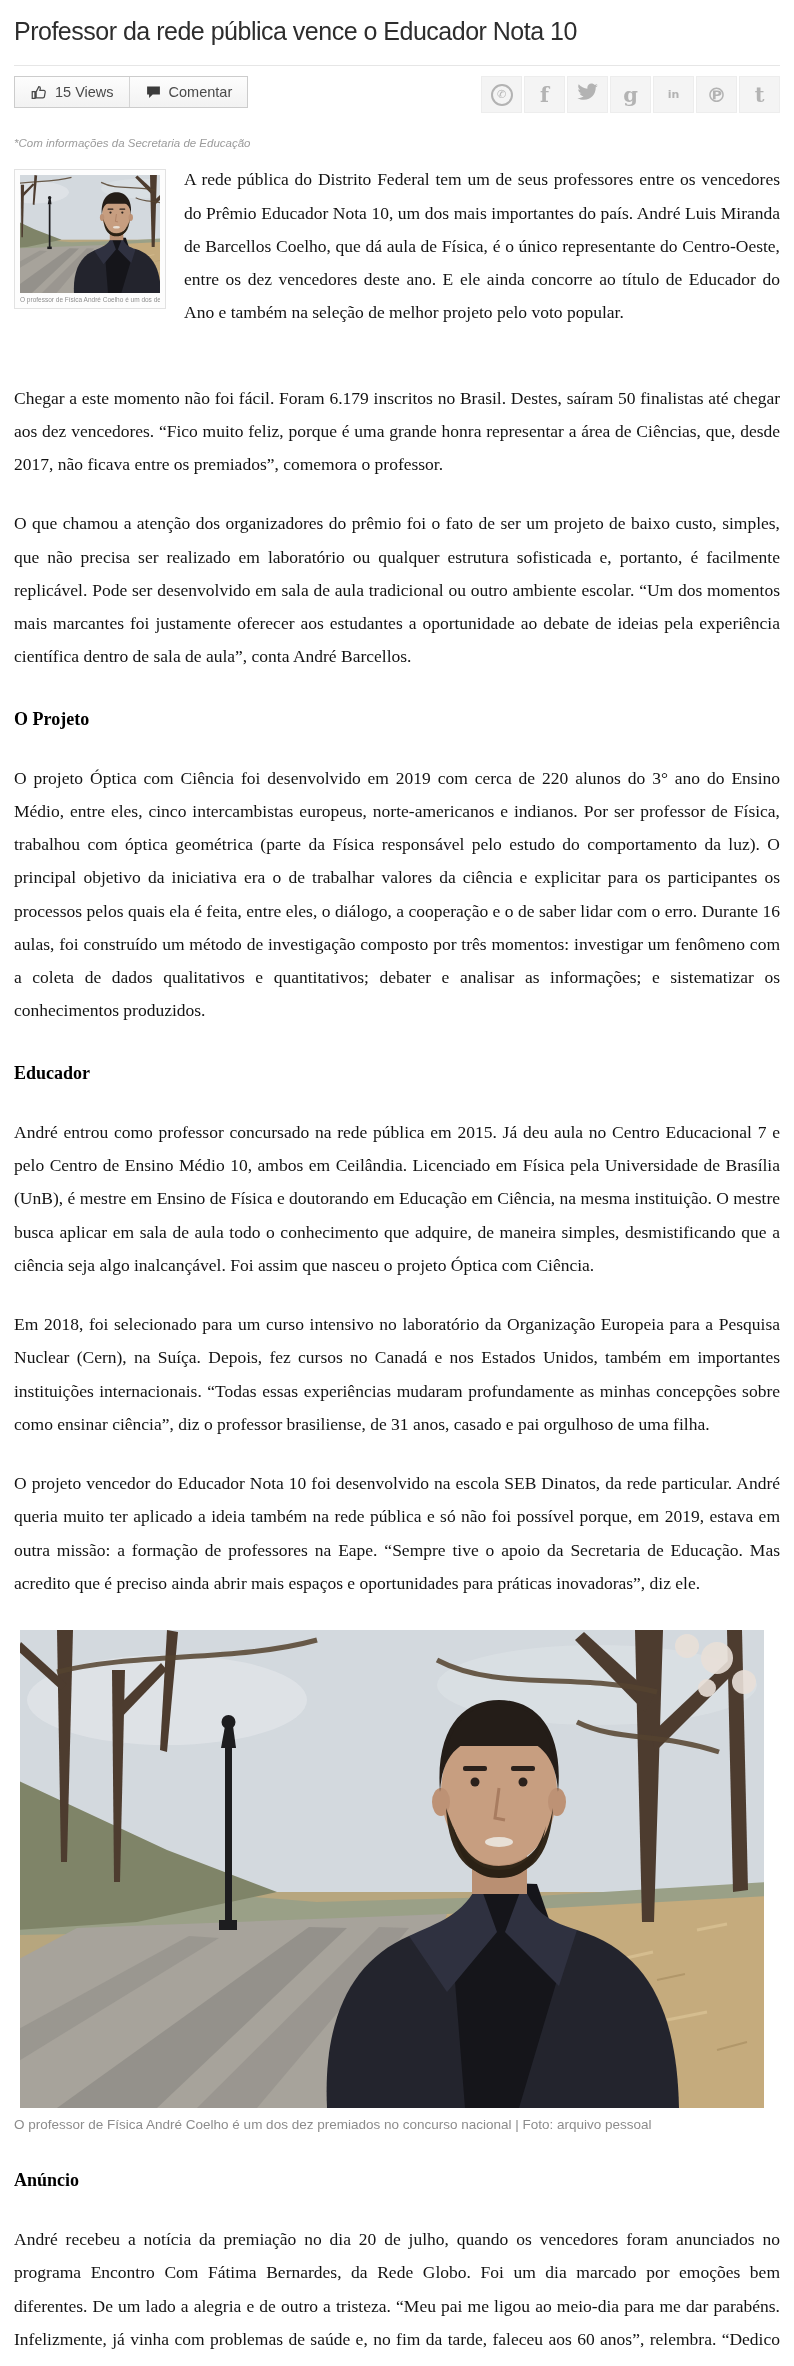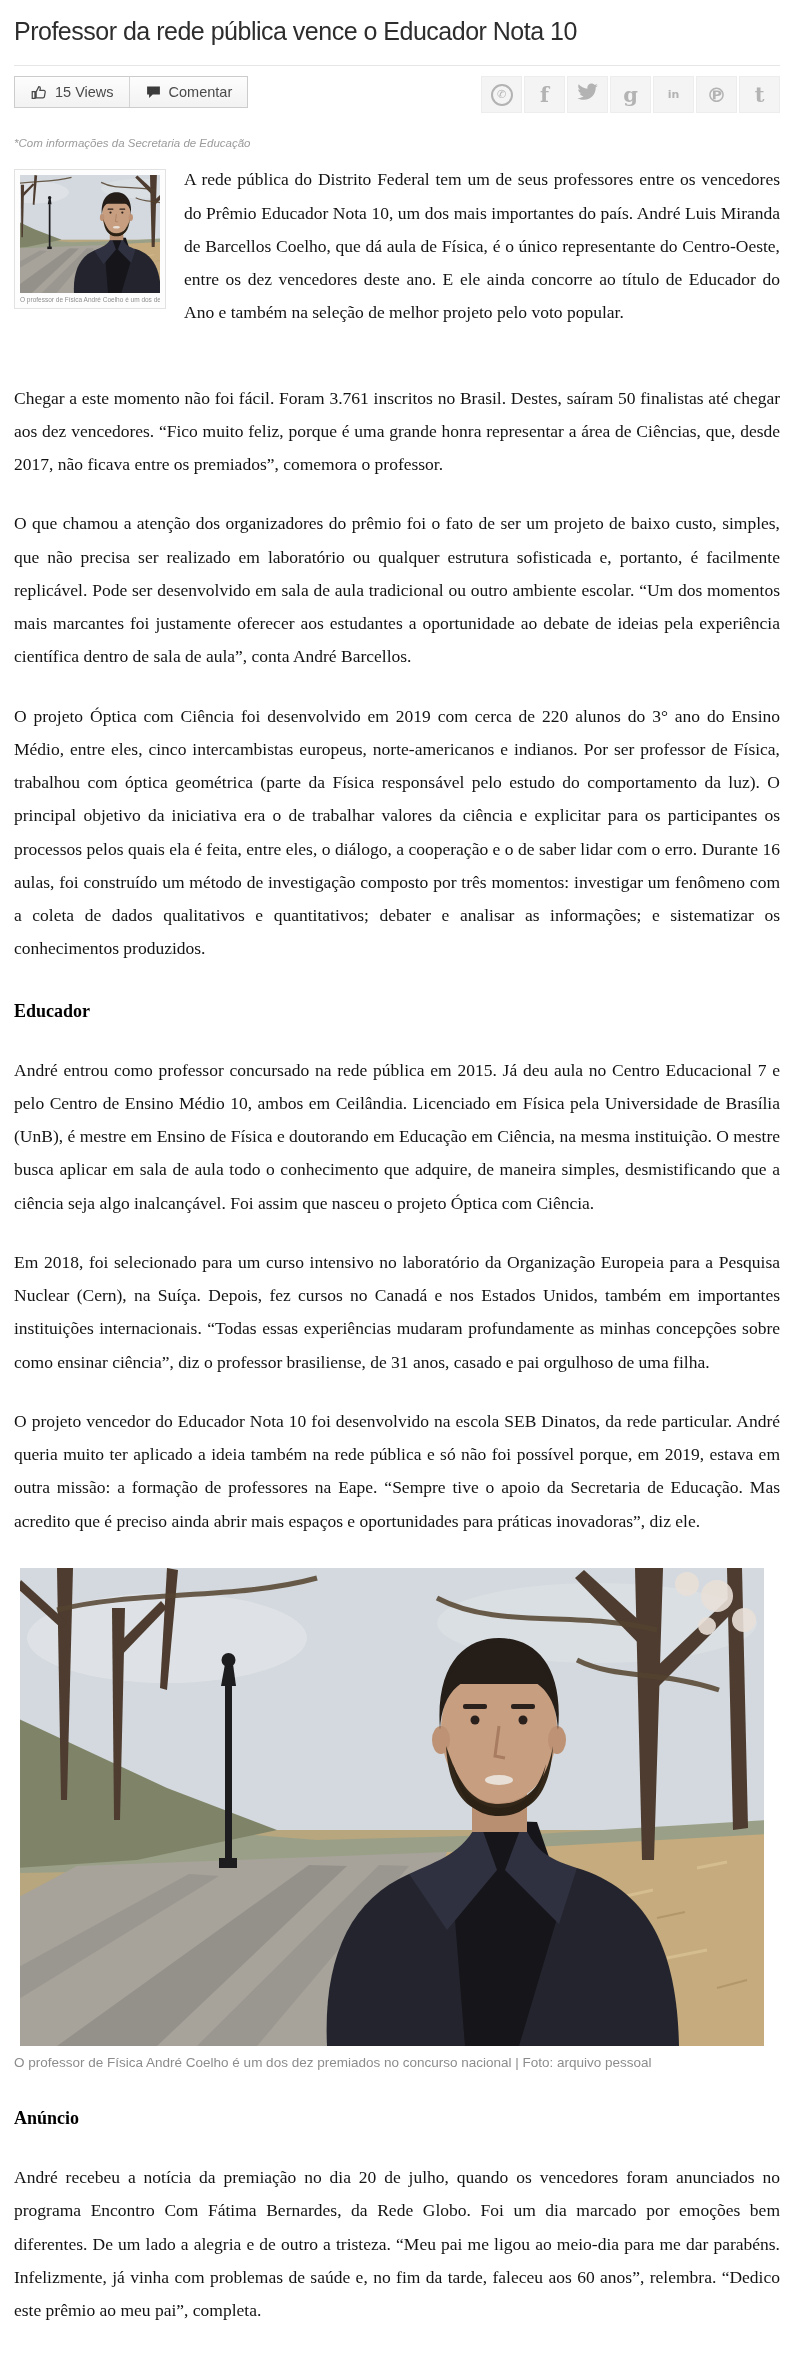--- a/index.html
+++ b/index.html
@@ -230,23 +230,24 @@
     <div class="clearfix">
       <div class="thumb-box">
         <svg viewBox="0 0 750 478" preserveAspectRatio="xMidYMid slice">
           <use href="#park-scene" xlink:href="#park-scene"></use>
         </svg>
         <div class="thumb-caption">O professor de Física André Coelho é um dos dez premiados no concurso nacional | Foto: arquivo pessoal</div>
       </div>
       <p class="first">A rede pública do Distrito Federal tem um de seus professores entre os vencedores do Prêmio Educador Nota 10, um dos mais importantes do país. André Luis Miranda de Barcellos Coelho, que dá aula de Física, é o único representante do Centro-Oeste, entre os dez vencedores deste ano. E ele ainda concorre ao título de Educador do Ano e também na seleção de melhor projeto pelo voto popular.</p>
     </div>
 
-    <p>Chegar a este momento não foi fácil. Foram 3.761 inscritos no Brasil. Destes, saíram 50 finalistas até chegar aos dez vencedores. “Fico muito feliz, porque é uma grande honra representar a área de Ciências, que, desde 2017, não ficava entre os premiados”, comemora o professor.</p>
+    <p>Chegar a este momento não foi fácil. Foram 6.179 inscritos no Brasil. Destes, saíram 50 finalistas até chegar aos dez vencedores. “Fico muito feliz, porque é uma grande honra representar a área de Ciências, que, desde 2017, não ficava entre os premiados”, comemora o professor.</p>
     <p>O que chamou a atenção dos organizadores do prêmio foi o fato de ser um projeto de baixo custo, simples, que não precisa ser realizado em laboratório ou qualquer estrutura sofisticada e, portanto, é facilmente replicável. Pode ser desenvolvido em sala de aula tradicional ou outro ambiente escolar. “Um dos momentos mais marcantes foi justamente oferecer aos estudantes a oportunidade ao debate de ideias pela experiência científica dentro de sala de aula”, conta André Barcellos.</p>
 
+    <h3 class="sec-head">O Projeto</h3>
     <p>O projeto Óptica com Ciência foi desenvolvido em 2019 com cerca de 220 alunos do 3° ano do Ensino Médio, entre eles, cinco intercambistas europeus, norte-americanos e indianos. Por ser professor de Física, trabalhou com óptica geométrica (parte da Física responsável pelo estudo do comportamento da luz). O principal objetivo da iniciativa era o de trabalhar valores da ciência e explicitar para os participantes os processos pelos quais ela é feita, entre eles, o diálogo, a cooperação e o de saber lidar com o erro. Durante 16 aulas, foi construído um método de investigação composto por três momentos: investigar um fenômeno com a coleta de dados qualitativos e quantitativos; debater e analisar as informações; e sistematizar os conhecimentos produzidos.</p>
 
     <h3 class="sec-head">Educador</h3>
     <p>André entrou como professor concursado na rede pública em 2015. Já deu aula no Centro Educacional 7 e pelo Centro de Ensino Médio 10, ambos em Ceilândia. Licenciado em Física pela Universidade de Brasília (UnB), é mestre em Ensino de Física e doutorando em Educação em Ciência, na mesma instituição. O mestre busca aplicar em sala de aula todo o conhecimento que adquire, de maneira simples, desmistificando que a ciência seja algo inalcançável. Foi assim que nasceu o projeto Óptica com Ciência.</p>
     <p>Em 2018, foi selecionado para um curso intensivo no laboratório da Organização Europeia para a Pesquisa Nuclear (Cern), na Suíça. Depois, fez cursos no Canadá e nos Estados Unidos, também em importantes instituições internacionais. “Todas essas experiências mudaram profundamente as minhas concepções sobre como ensinar ciência”, diz o professor brasiliense, de 31 anos, casado e pai orgulhoso de uma filha.</p>
     <p>O projeto vencedor do Educador Nota 10 foi desenvolvido na escola SEB Dinatos, da rede particular. André queria muito ter aplicado a ideia também na rede pública e só não foi possível porque, em 2019, estava em outra missão: a formação de professores na Eape. “Sempre tive o apoio da Secretaria de Educação. Mas acredito que é preciso ainda abrir mais espaços e oportunidades para práticas inovadoras”, diz ele.</p>
 
     <figure class="figure-large">
       <svg viewBox="0 0 750 478" preserveAspectRatio="xMidYMid slice">
         <use href="#park-scene" xlink:href="#park-scene"></use>

